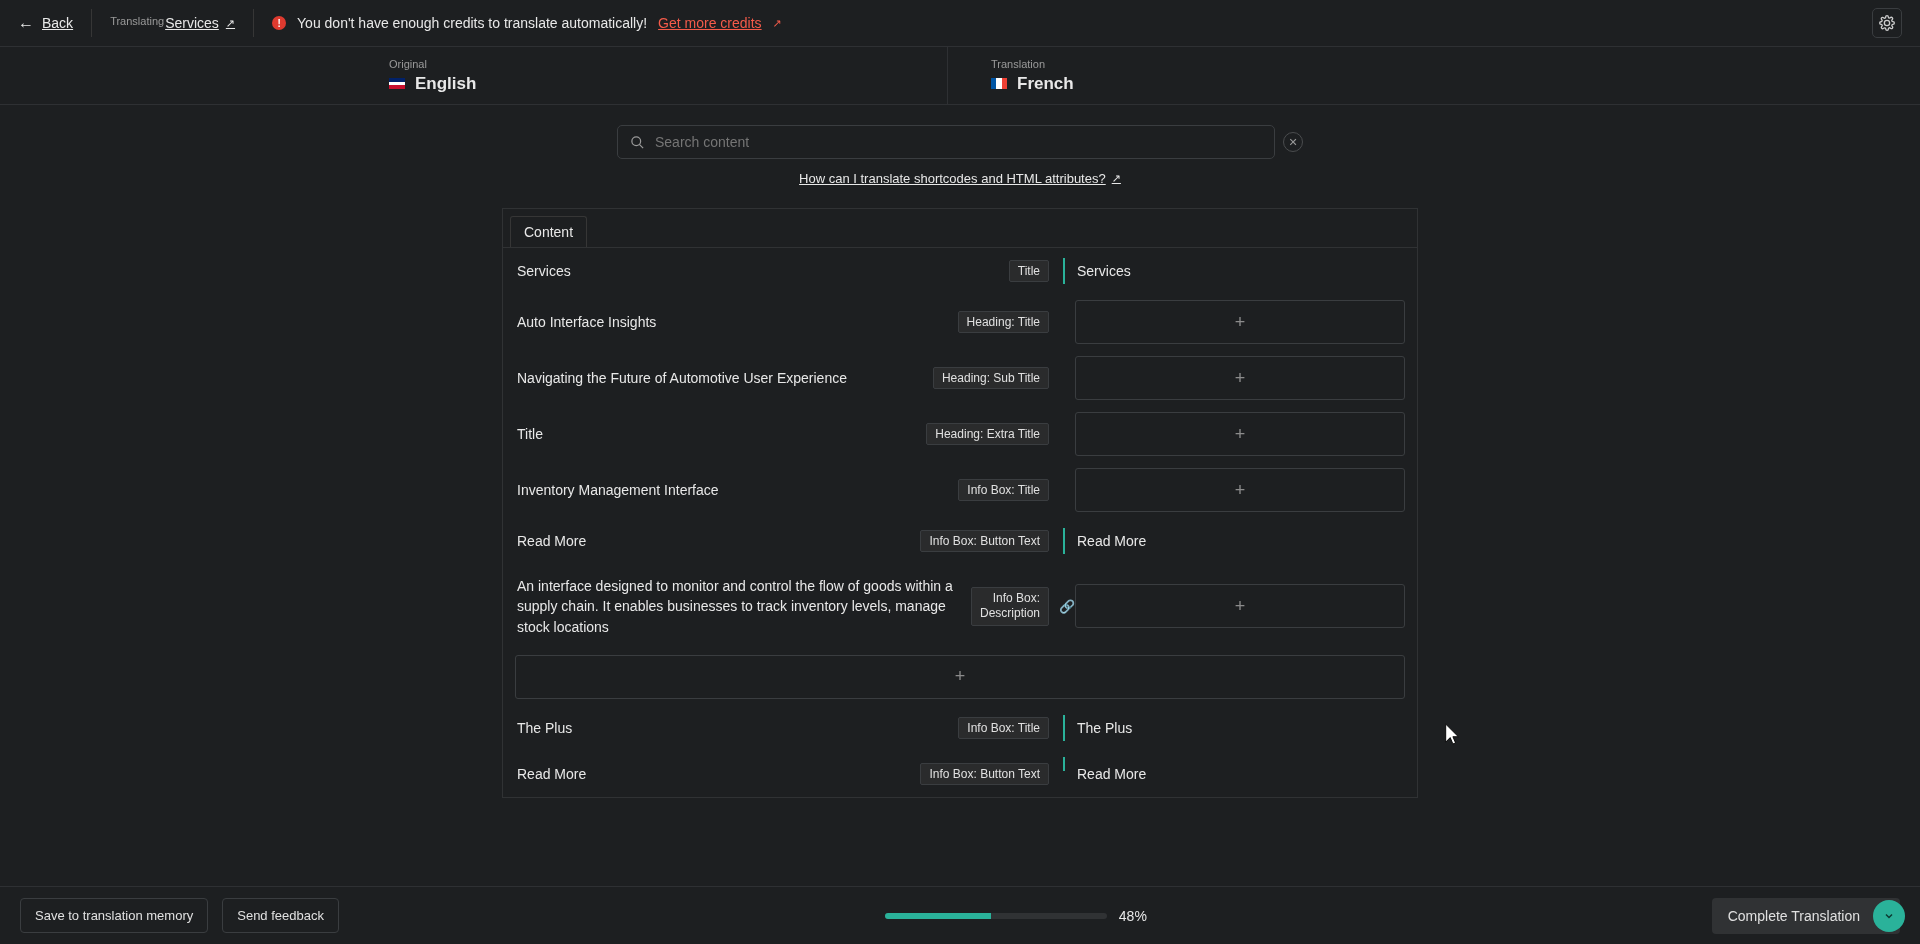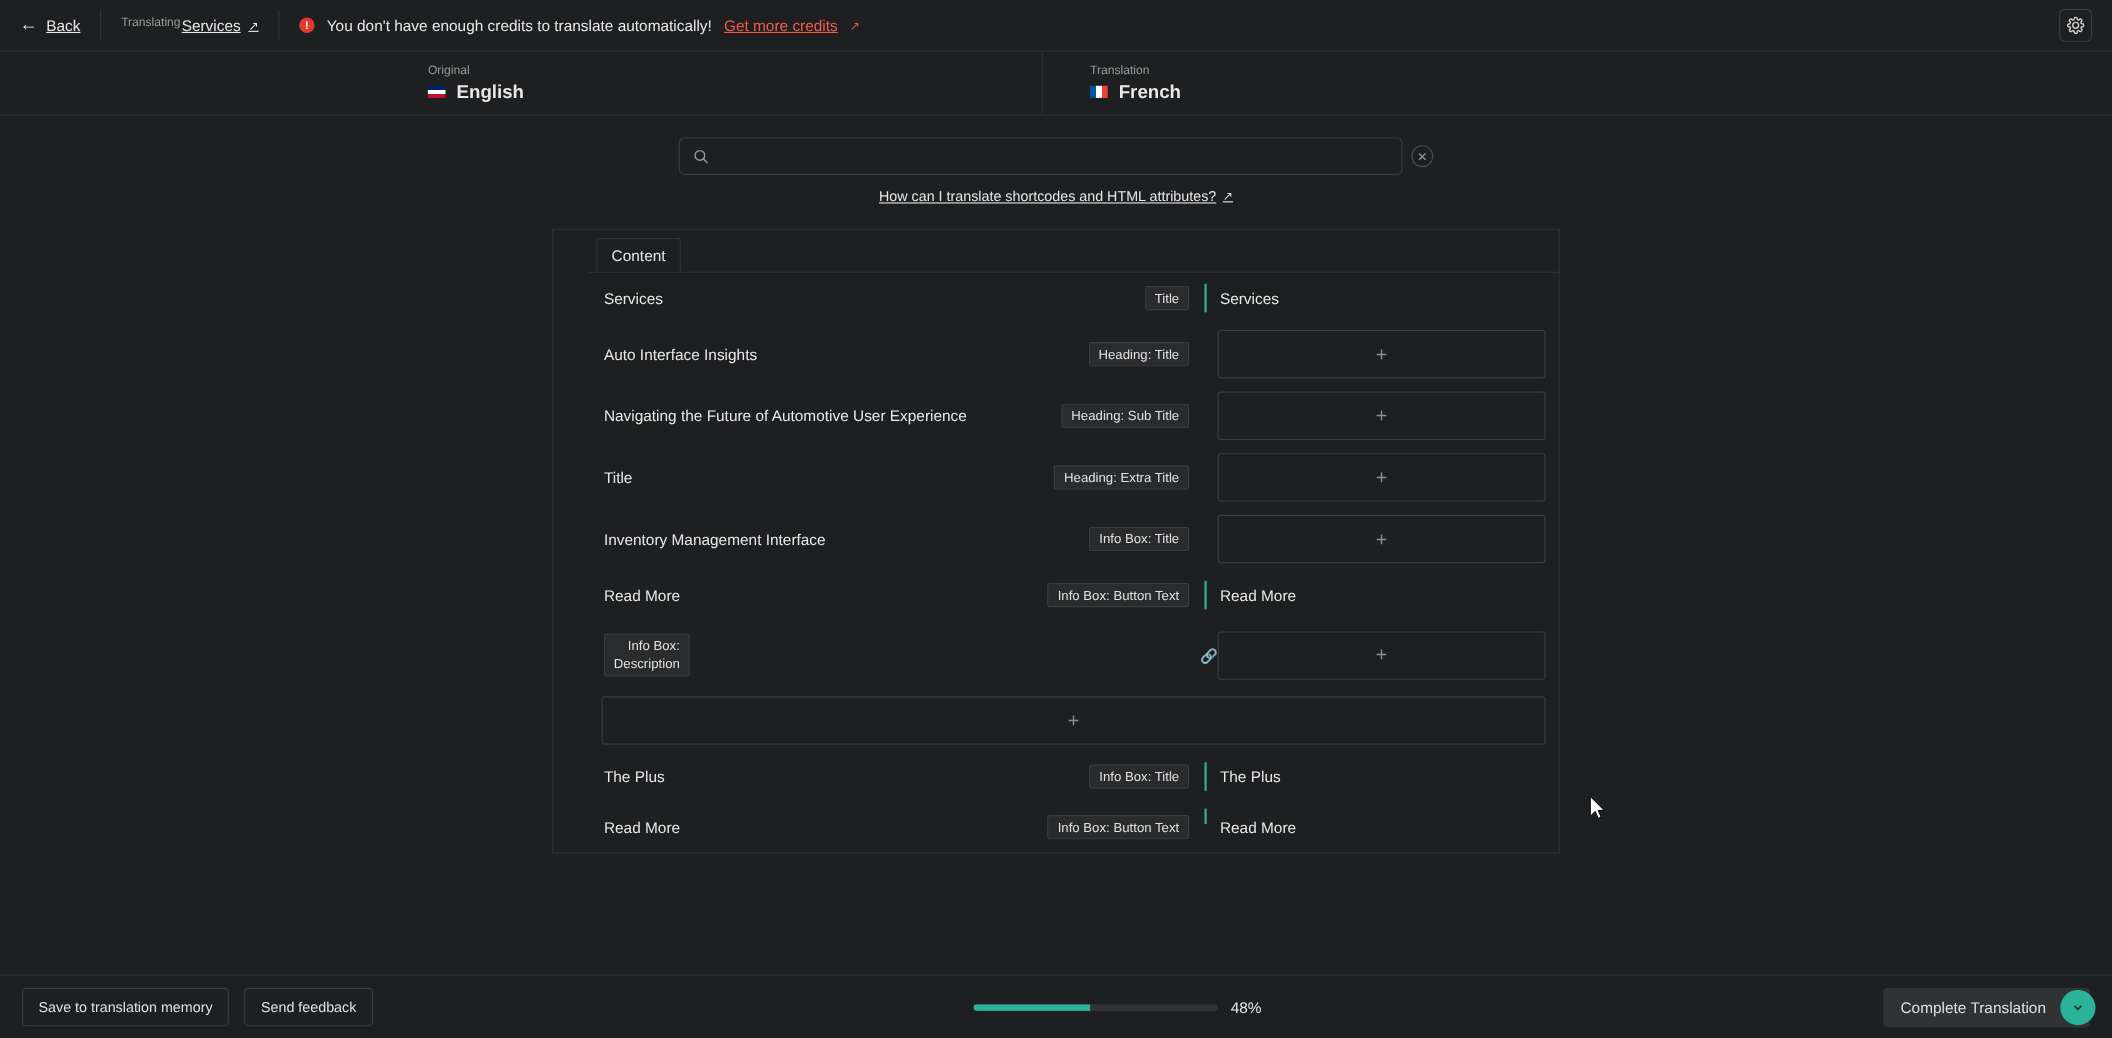--- a/index.html
+++ b/index.html
@@ -37,21 +37,21 @@
 
   
   .search-wrap { display:flex; flex-direction:column; align-items:center; padding:20px 0 8px; gap:12px; }
   .search-row { display:flex; align-items:center; gap:8px; }
   .search-box { width:658px; height:34px; border:1px solid #3a3d40; border-radius:5px; display:flex; align-items:center; padding:0 12px; gap:10px; color:#9a9a9a; }
   .search-input { background:transparent; border:none; outline:none; color:#e8e8e8; flex:1; font-size:14px; }
   .clear-circle { width:20px; height:20px; border:1px solid #4a4c4e; border-radius:50%; display:flex; align-items:center; justify-content:center; color:#9a9a9a; cursor:pointer; font-size:11px; }
   .howto { font-size:13px; color:#e8e8e8; text-decoration:underline; cursor:pointer; display:flex; align-items:center; gap:6px; }
 
   
-  .panel { width:916px; margin:14px auto 0; border:1px solid #303234;padding-left:32px; }
+  .panel { width:916px; margin:14px auto 0; border:1px solid #303234; }
   .tabs { padding:7px 7px 0; border-bottom:1px solid #303234; }
   .tab { display:inline-block; padding:7px 13px; border:1px solid #363636; border-bottom:none; background:#1d1f21; cursor:pointer; border-radius:3px 3px 0 0; }
 
   .row { display:flex; min-height:43px; border-bottom:0px solid transparent; }
   .row.tall { min-height:52px;justify-content:space-between; }
   .orig { width:560px; display:flex; align-items:center; justify-content:space-between; padding:12px 14px; gap:12px; }
   .orig-text { color:#e8e8e8; line-height:1.45; }
   .tag { background:#2a2b2c; border:1px solid #3a3d40; color:#e0e0e0; font-size:12px; padding:3px 8px; border-radius:2px; white-space:nowrap; text-align:right; }
   .trans { flex:1; display:flex; align-items:center; padding:6px 12px 6px 0; position:relative; }
   .accent { position:absolute; left:0; top:10px; bottom:10px; width:2px; background:#2ab29a; }
@@ -126,20 +126,21 @@
 
 <div class="scroll-area">
 
   <div class="search-wrap">
     <div class="search-row">
       <div class="search-box">
         <svg width="15" height="15" viewBox="0 0 24 24">
             <circle cx="10" cy="10" r="7" fill="none" stroke="#9a9a9a" stroke-width="2"></circle>
             <line x1="15" y1="15" x2="21" y2="21" stroke="#9a9a9a" stroke-width="2"></line>
           </svg>
+        <input class="search-input" placeholder="Search content" style="">
       </div>
       <div class="clear-circle">
         <span>✕</span>
       </div>
     </div>
     <a class="howto">
       <span>How can I translate shortcodes and HTML attributes?</span>
       <span class="ext-icon">↗</span>
     </a>
   </div>
@@ -200,20 +201,21 @@
             <div class="orig-text">Read More</div>
             <div class="tag">Info Box: Button Text</div>
           </div>
           <div class="trans">
             <div class="accent"></div>
             <div class="trans-text">Read More</div>
           </div>
         </div>
         <div class="row tall">
           <div class="orig">
+            <div class="orig-text">An interface designed to monitor and control the flow of goods within a supply chain. It enables businesses to track inventory levels, manage stock locations</div>
             <div class="tag" style="line-height: 1.3;">Info Box:<br>Description</div>
           </div>
           <div class="trans">
             <span class="link-icon">🔗</span>
             <div class="plusbox">+</div>
           </div>
         </div>
         <div class="row tall">
           <div class="trans">
             <div class="plusbox">+</div>

